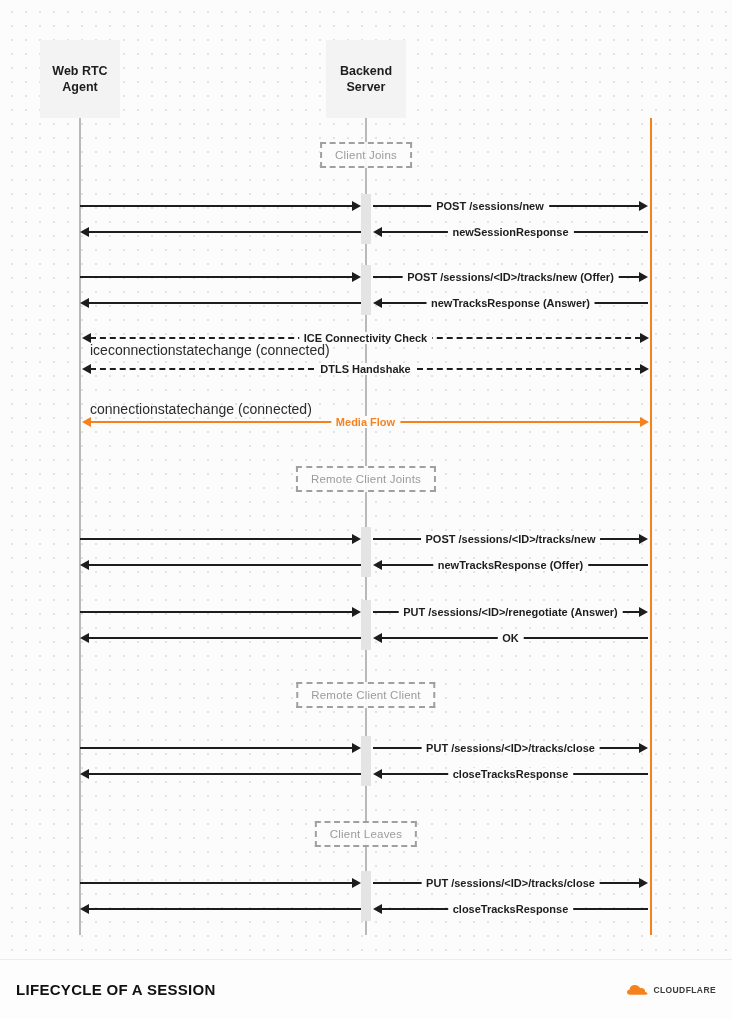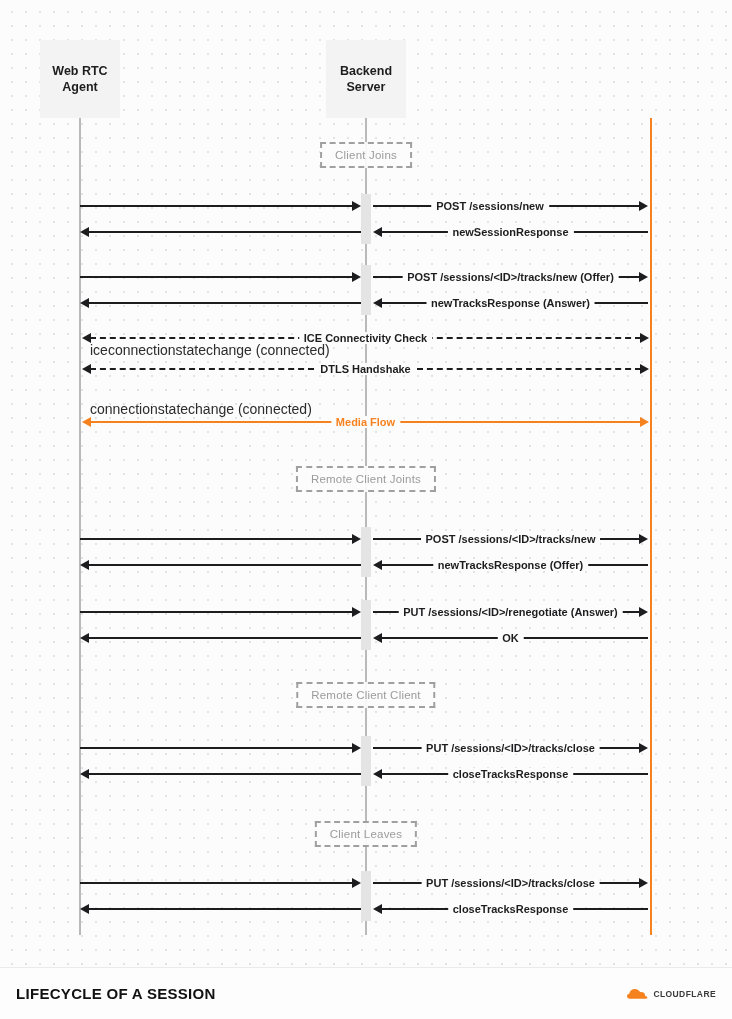--- a/index.html
+++ b/index.html
@@ -39,21 +39,21 @@
     position:absolute; transform:translate(-50%,-50%); z-index:3;
     background:#fcfcfc; padding:0 5px; font-size:11px; font-weight:700; white-space:nowrap;
   }
   .msg-sublabel { position:absolute; z-index:3; font-size:14px; color:#2c2c2c; white-space:nowrap; }
   .phase {
     position:absolute; transform:translate(-50%,-50%); z-index:4;
     border:2px dashed #a0a0a0; color:#9b9b9b; background:rgba(252,252,252,.93);
     font-size:11.5px; padding:5px 13px; white-space:nowrap; letter-spacing:.2px;
   }
   footer {
-    position:absolute; left:0; right:0; bottom:0; height:52px; background:#fdfdfd;
+    position:absolute; left:0; right:0; bottom:0; height:60px; background:#fdfdfd;
     border-top:1px solid #ebebeb; display:flex; align-items:center;
     justify-content:space-between; padding:0 16px; z-index:6;
   }
   .footer-title { font-size:15px; font-weight:700; letter-spacing:.3px; color:#111; }
   .brand { display:flex; align-items:center; gap:4px; }
   .brand-text { font-size:8.5px; font-weight:700; color:#3a3a3a; letter-spacing:.4px; }
   .icon-wrap svg { display:block; }
 </style>
 </head>
 <body>

